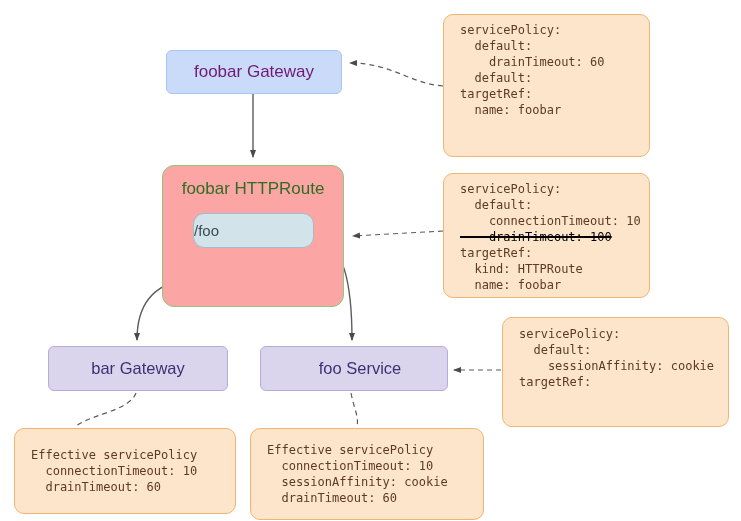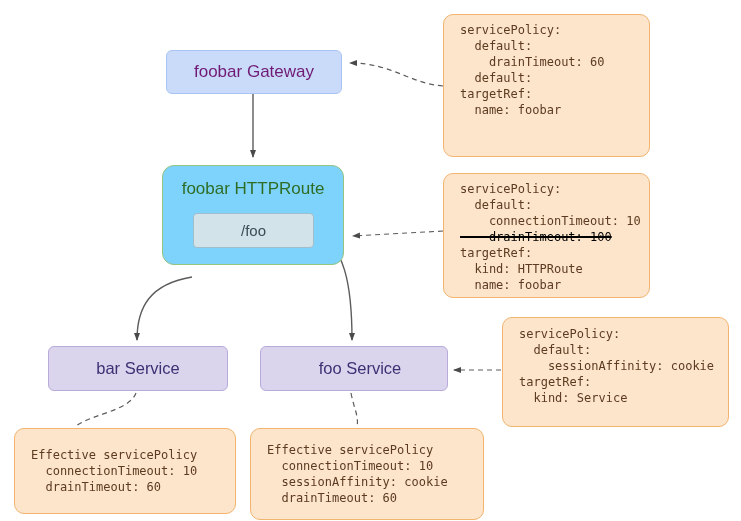--- a/index.html
+++ b/index.html
@@ -7,29 +7,29 @@
     position:relative;width:741px;height:521px;background:#ffffff;overflow:hidden;
     font-family:"Liberation Sans", sans-serif;
   }
   svg.connectors{position:absolute;left:0;top:0;width:741px;height:521px;pointer-events:none;}
   .node{position:absolute;display:flex;align-items:center;justify-content:center;box-sizing:border-box;}
   .gateway{
     left:166px;top:43px;width:176px;height:44px;border-radius:6px;
     background:#c9dbf8;border:1px solid #a9c5f5;color:#701a75;font-size:17px;margin-top:7px;
   }
   .httproute{
-    position:absolute;left:162px;top:165px;width:182px;height:100px;border-radius:12px;
-    background:#7dd3fc;border:1px solid #95c47f;box-sizing:border-box;
+    position:absolute;left:162px;top:165px;width:182px;height:142px;border-radius:12px;
+    background:#fca5a5;border:1px solid #95c47f;box-sizing:border-box;
   }
   .httproute-title{
     text-align:center;padding-top:13px;color:#2f6d24;font-size:17px;
   }
   .routebox{
-    position:absolute;left:30px;width:121px;display:flex;align-items:center;justify-content:center;
-    background:#d3e3ea;border:1px solid #a0bdcb;border-radius:4px;color:#3a4c55;font-size:15px;
+    position:absolute;left:30px;width:121px;display:flex;align-items:center;justify-content:flex-start;
+    background:#d3e3ea;border:1px solid #a0bdcb;border-radius:11px;color:#3a4c55;font-size:15px;
     box-sizing:border-box;
   }
   .route-foo{top:47px;height:35px;}
   .route-bar{top:92px;height:38px;}
   .service{
     border-radius:6px;background:#dbd4ed;border:1px solid #b9abd9;color:#3c3173;font-size:16.5px;
   }
   .service-bar{left:48px;top:346px;width:180px;height:45px;}
   .service-foo{left:260px;top:346px;width:188px;height:45px;padding-left:12px;}
   .policy{
@@ -76,21 +76,21 @@
   </div>
 
   <div class="httproute">
     <div class="httproute-title">foobar HTTPRoute</div>
     <div class="routebox route-foo">
       <span>/foo</span>
     </div>
   </div>
 
   <div class="node service service-bar">
-    <span>bar Service</span>
+    <span>bar Gateway</span>
   </div>
 
   <div class="node service service-foo">
     <span>foo Service</span>
   </div>
 
   <div class="policy policy-gateway">
     <div class="pline">servicePolicy:</div>
     <div class="pline">  default:</div>
     <div class="pline">    drainTimeout: 60</div>
@@ -107,21 +107,20 @@
     <div class="pline">targetRef:</div>
     <div class="pline">  kind: HTTPRoute</div>
     <div class="pline">  name: foobar</div>
   </div>
 
   <div class="policy policy-service">
     <div class="pline">servicePolicy:</div>
     <div class="pline">  default:</div>
     <div class="pline">    sessionAffinity: cookie</div>
     <div class="pline">targetRef:</div>
-    <div class="pline">  kind: Service</div>
   </div>
 
   <div class="policy effective-bar">
     <div class="pline">Effective servicePolicy</div>
     <div class="pline">  connectionTimeout: 10</div>
     <div class="pline">  drainTimeout: 60</div>
   </div>
 
   <div class="policy effective-foo">
     <div class="pline">Effective servicePolicy</div>

